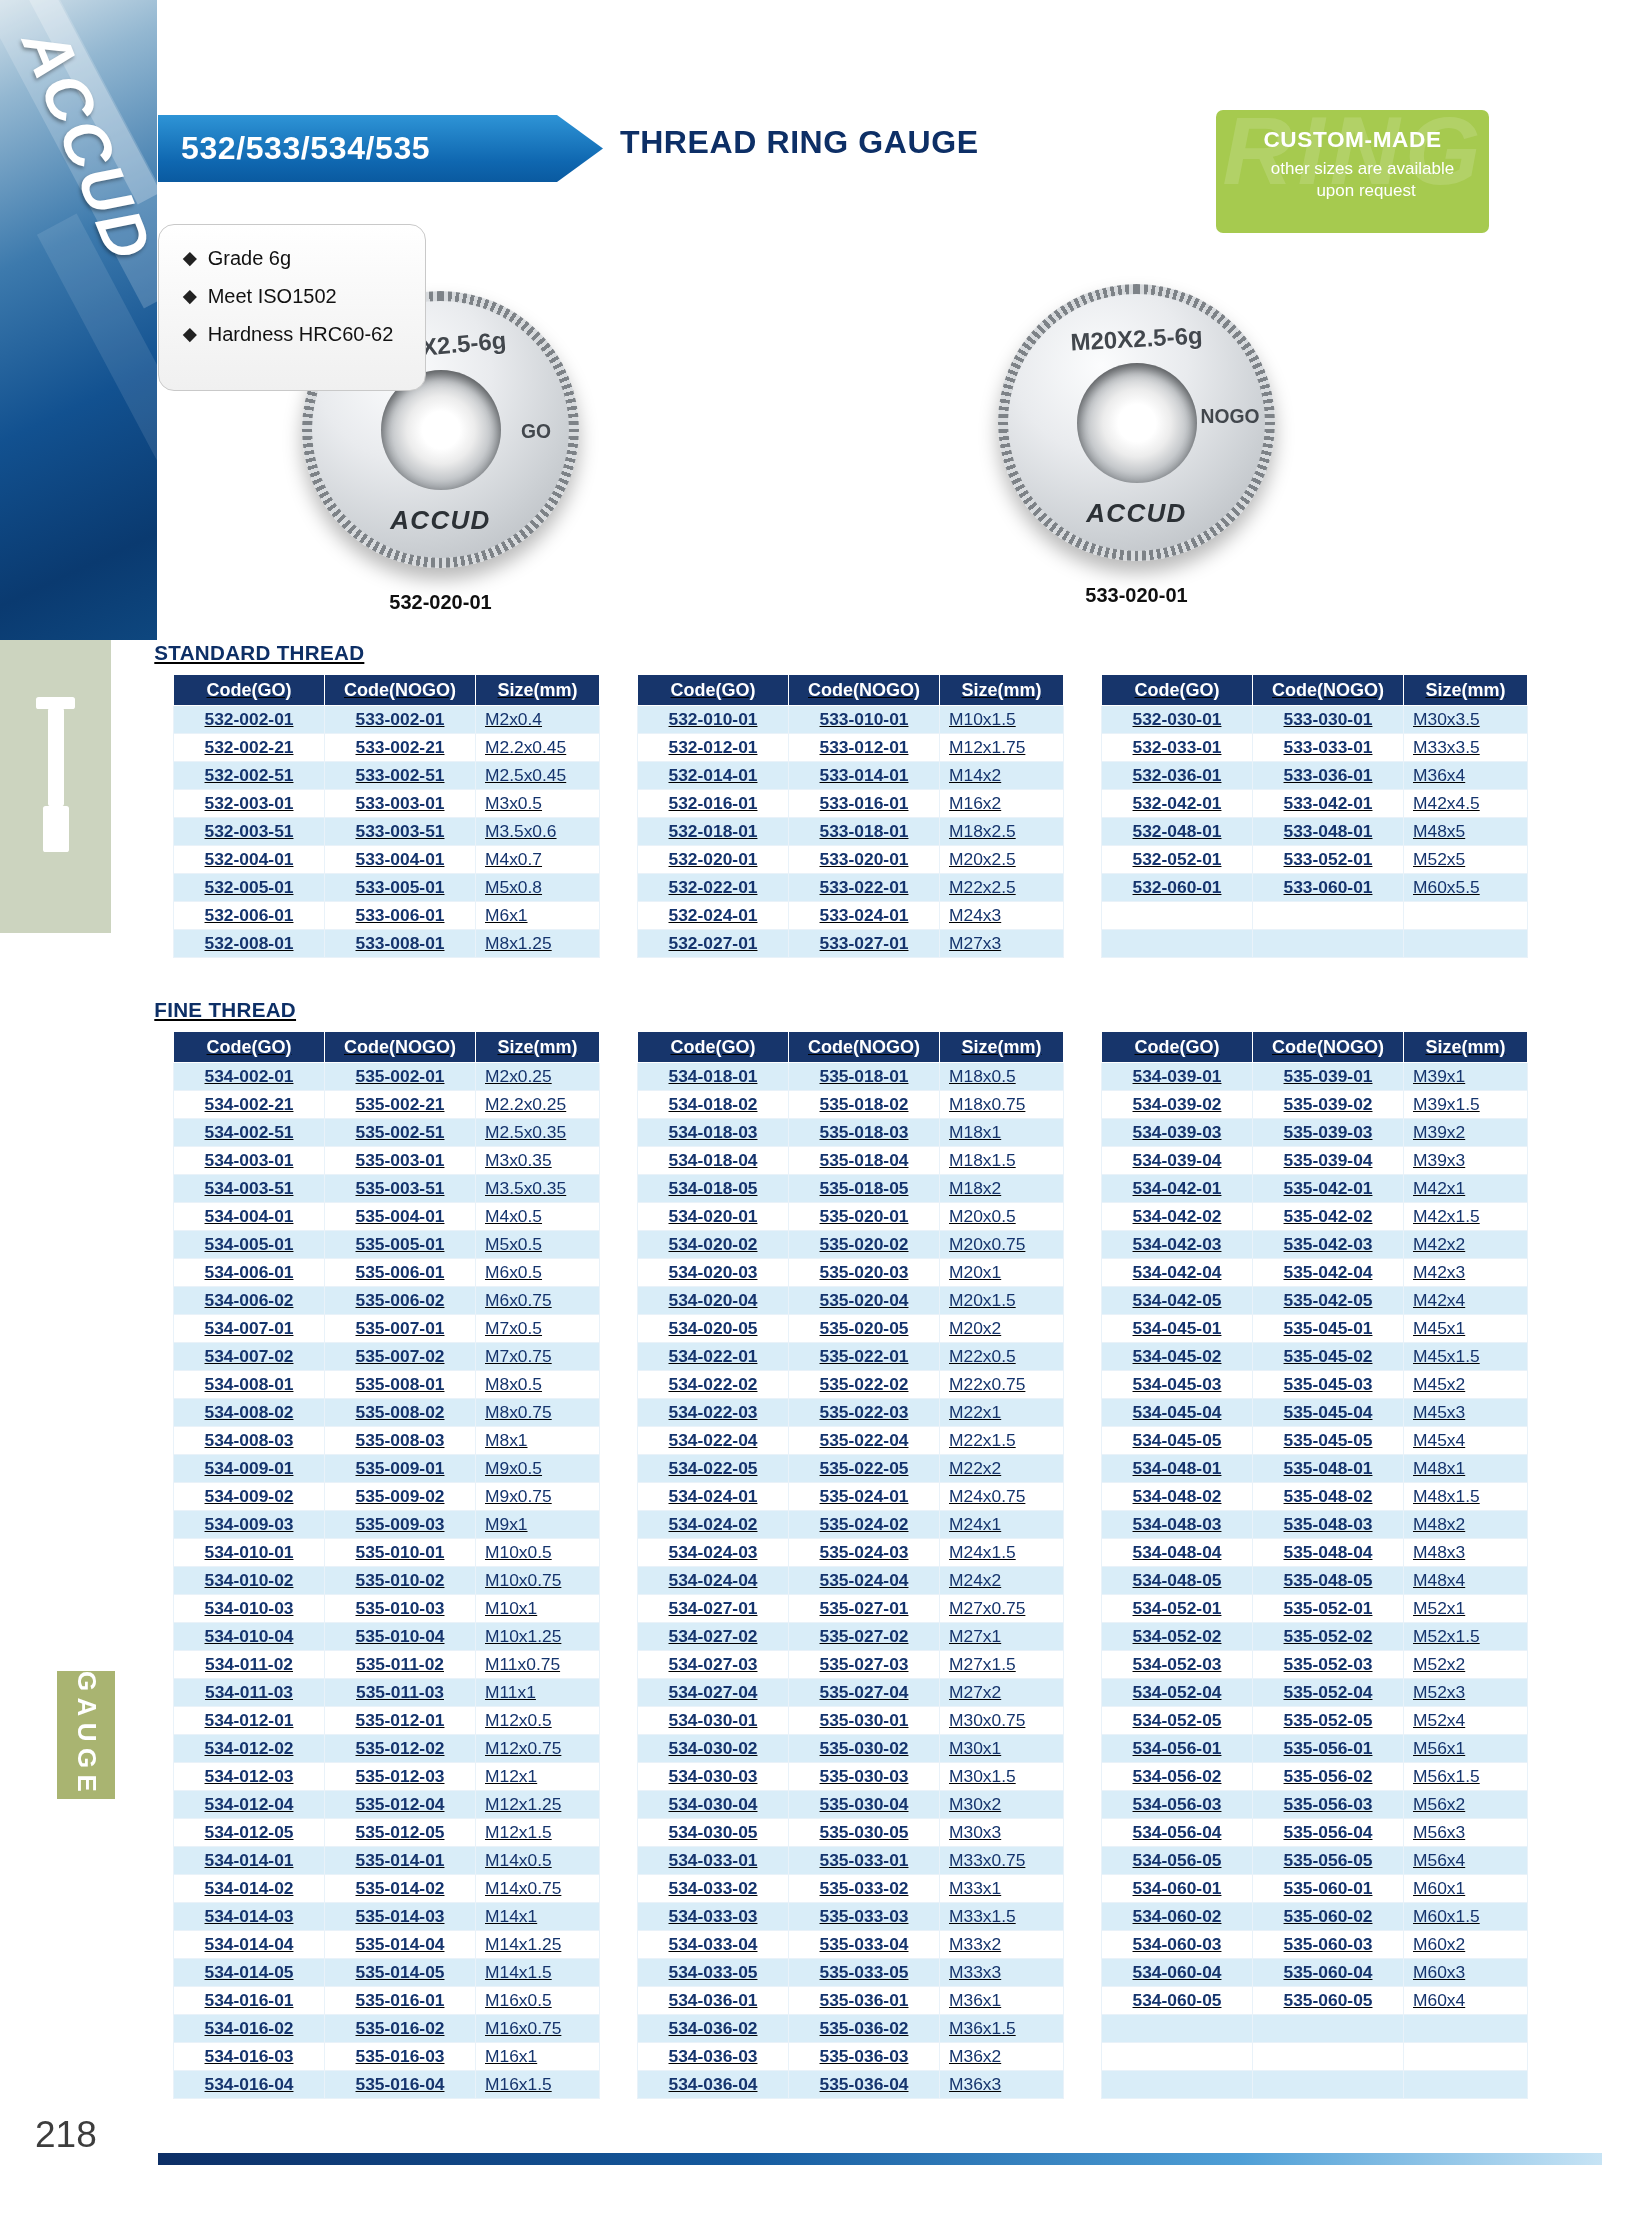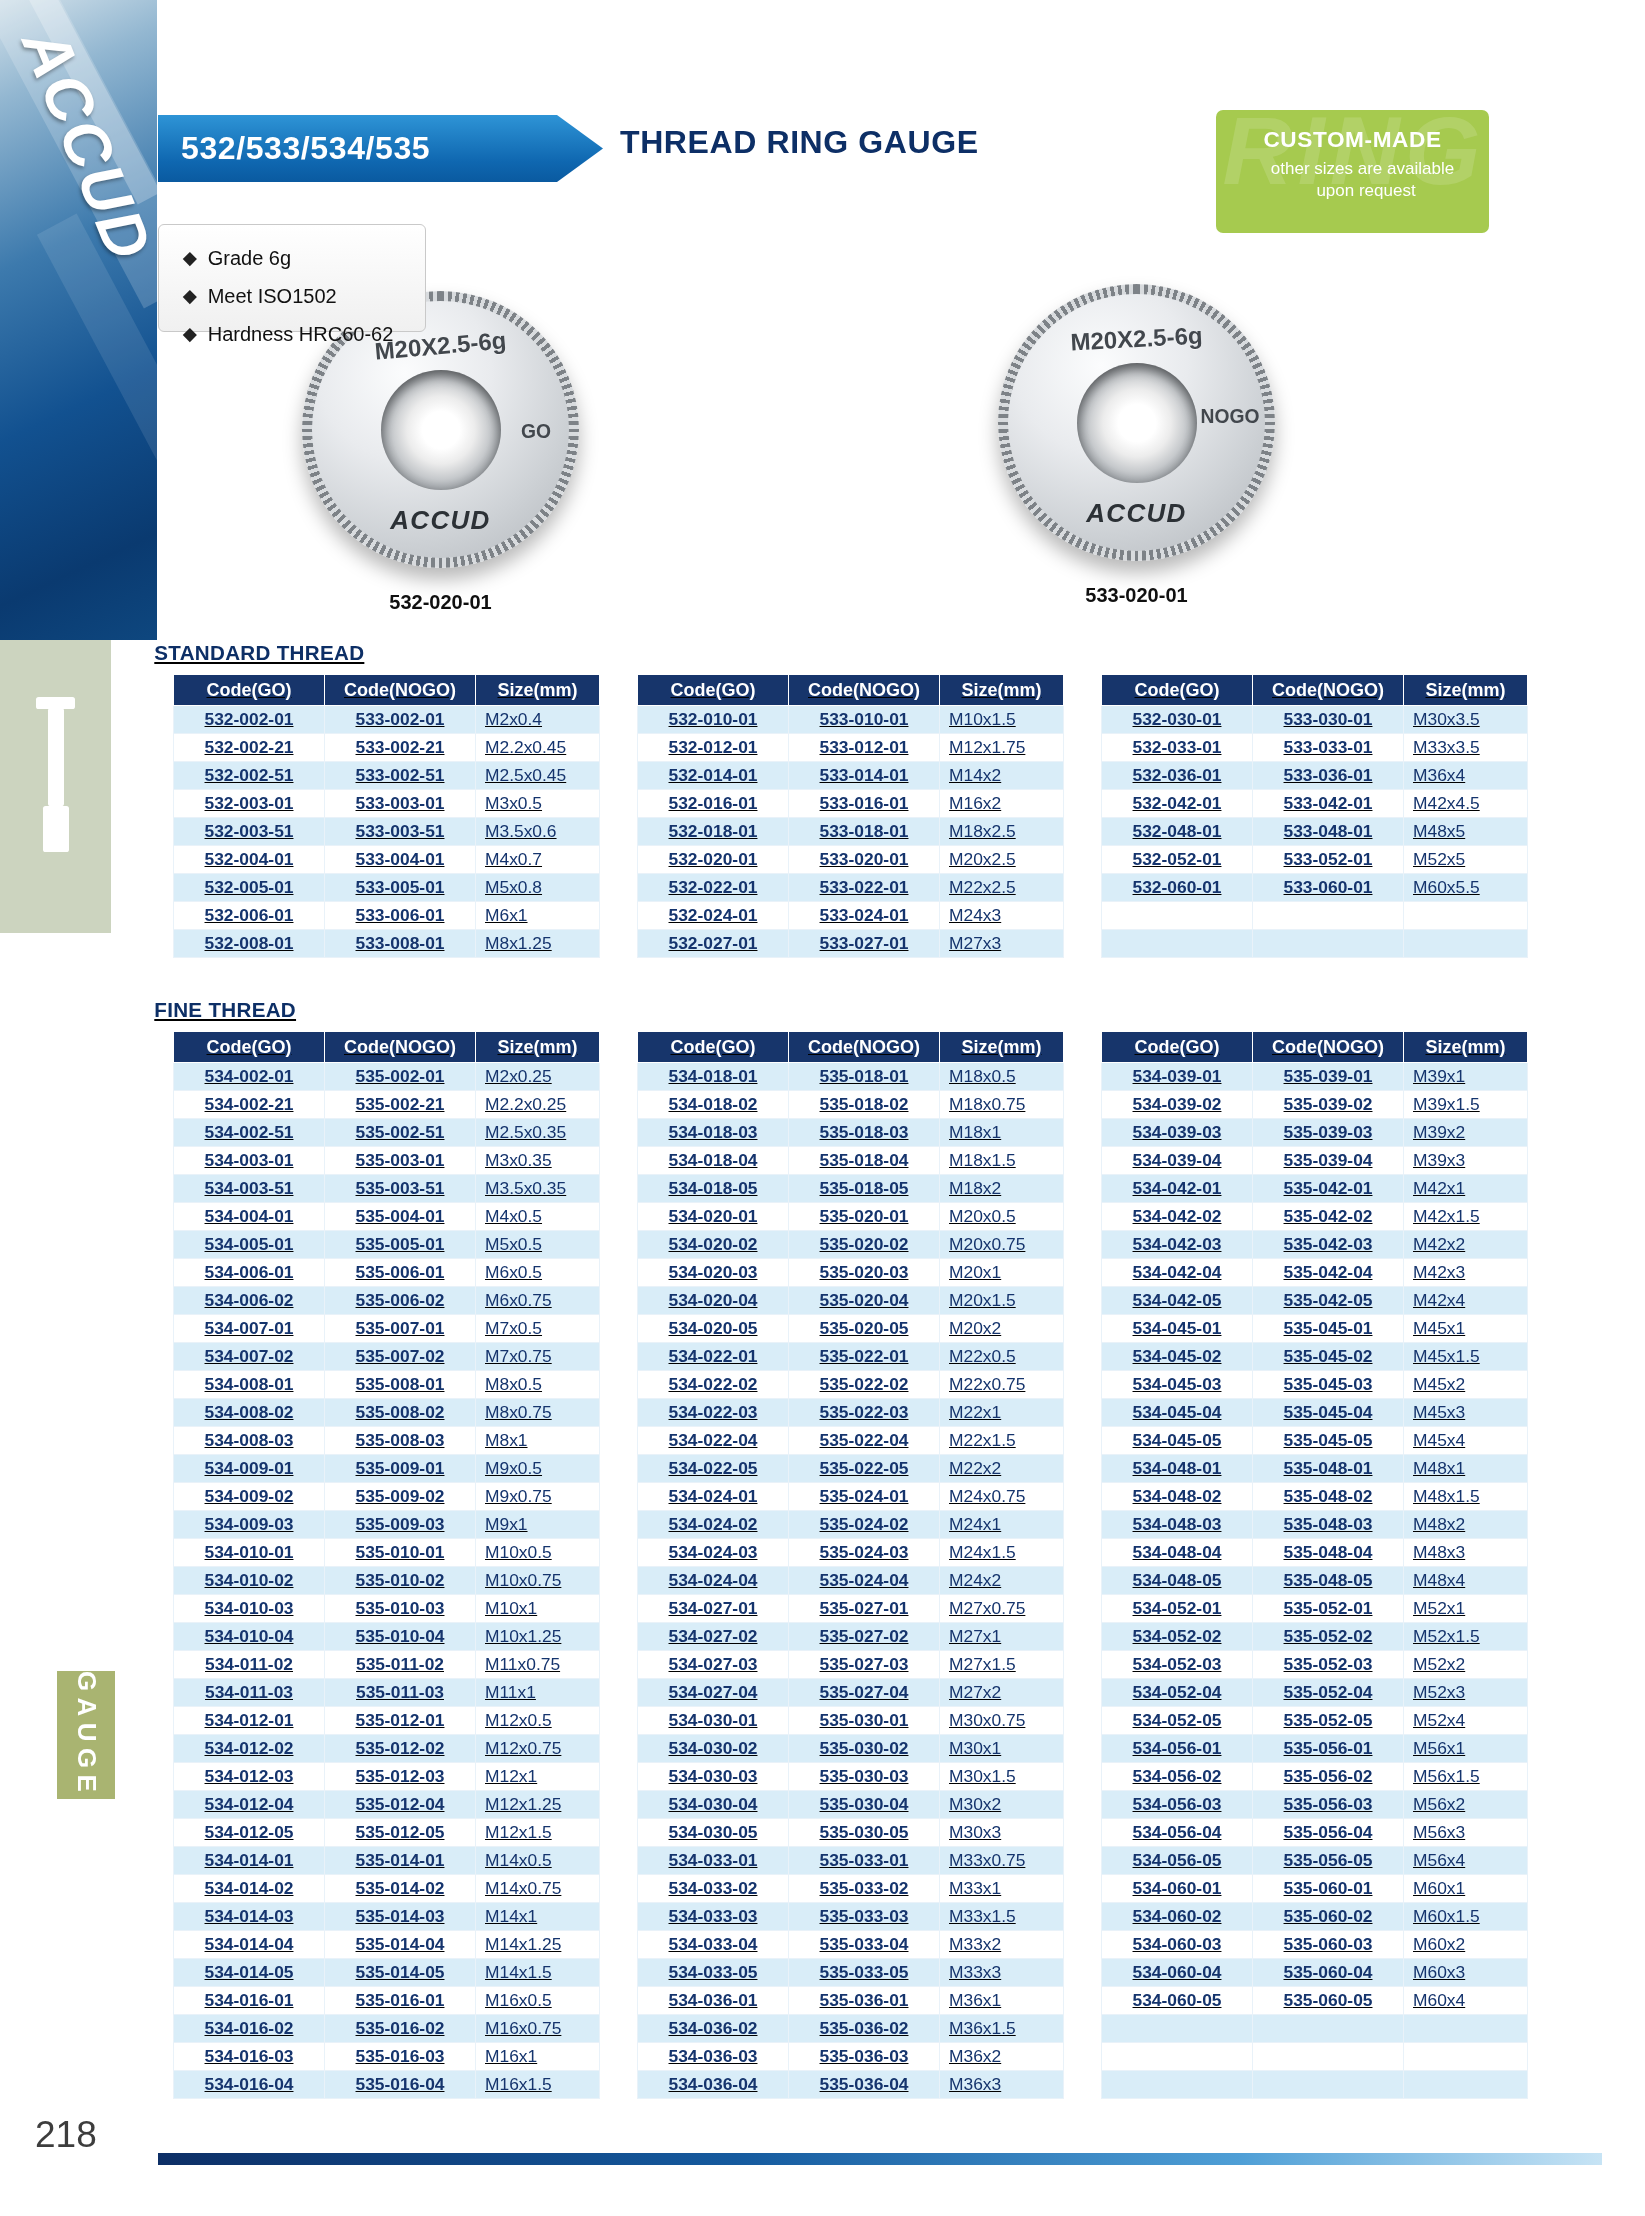--- a/index.html
+++ b/index.html
@@ -39,22 +39,22 @@
     letter-spacing:0.6px;margin:0;}
   .custom-badge{position:absolute;left:1216px;top:110px;width:273px;height:123px;background:#a6ca4f;
     border-radius:7px;color:#fff;text-align:center;overflow:hidden;box-sizing:border-box;}
   .badge-watermark{position:absolute;left:6.4px;top:-15.5px;font-size:97px;font-weight:bold;font-style:italic;
     color:rgba(255,255,255,.14);letter-spacing:5.2px;pointer-events:none;}
   .badge-title{margin-top:17px;font-size:22.6px;font-weight:bold;letter-spacing:0.6px;position:relative;}
   .badge-line{font-size:17px;margin-top:5.8px;position:relative;padding-left:20px;}
   .badge-line.l2{margin-top:1.9px;margin-left:7px;}
 
   
-  .features-box{position:absolute;left:158px;top:224px;width:268px;height:108px;border:1.9px solid #c9c9c9;
-    border-radius:6px;background:linear-gradient(180deg,#ffffff 0%,#f0f0f0 100%);
+  .features-box{position:absolute;left:158px;top:224px;width:268px;height:167px;border:1.9px solid #c9c9c9;
+    border-radius:16px;background:linear-gradient(180deg,#ffffff 0%,#f0f0f0 100%);
     box-sizing:border-box;padding:22px 0 16px 26px;z-index:3;}
   .feature{display:flex;align-items:center;gap:13px;margin-bottom:15px;font-size:20px;color:#111;}
   .diamond{width:9.7px;height:9.7px;background:#222;transform:rotate(45deg);flex:0 0 auto;}
 
   
   .product{position:absolute;width:277px;text-align:center;}
   #product-go{left:302px;top:291px;}
   #product-nogo{left:998px;top:284px;}
   .ring{position:relative;width:277px;height:277px;border-radius:50%;
     background:repeating-conic-gradient(#7d8287 0deg 1.6deg,#d8dbde 1.6deg 3.2deg);

